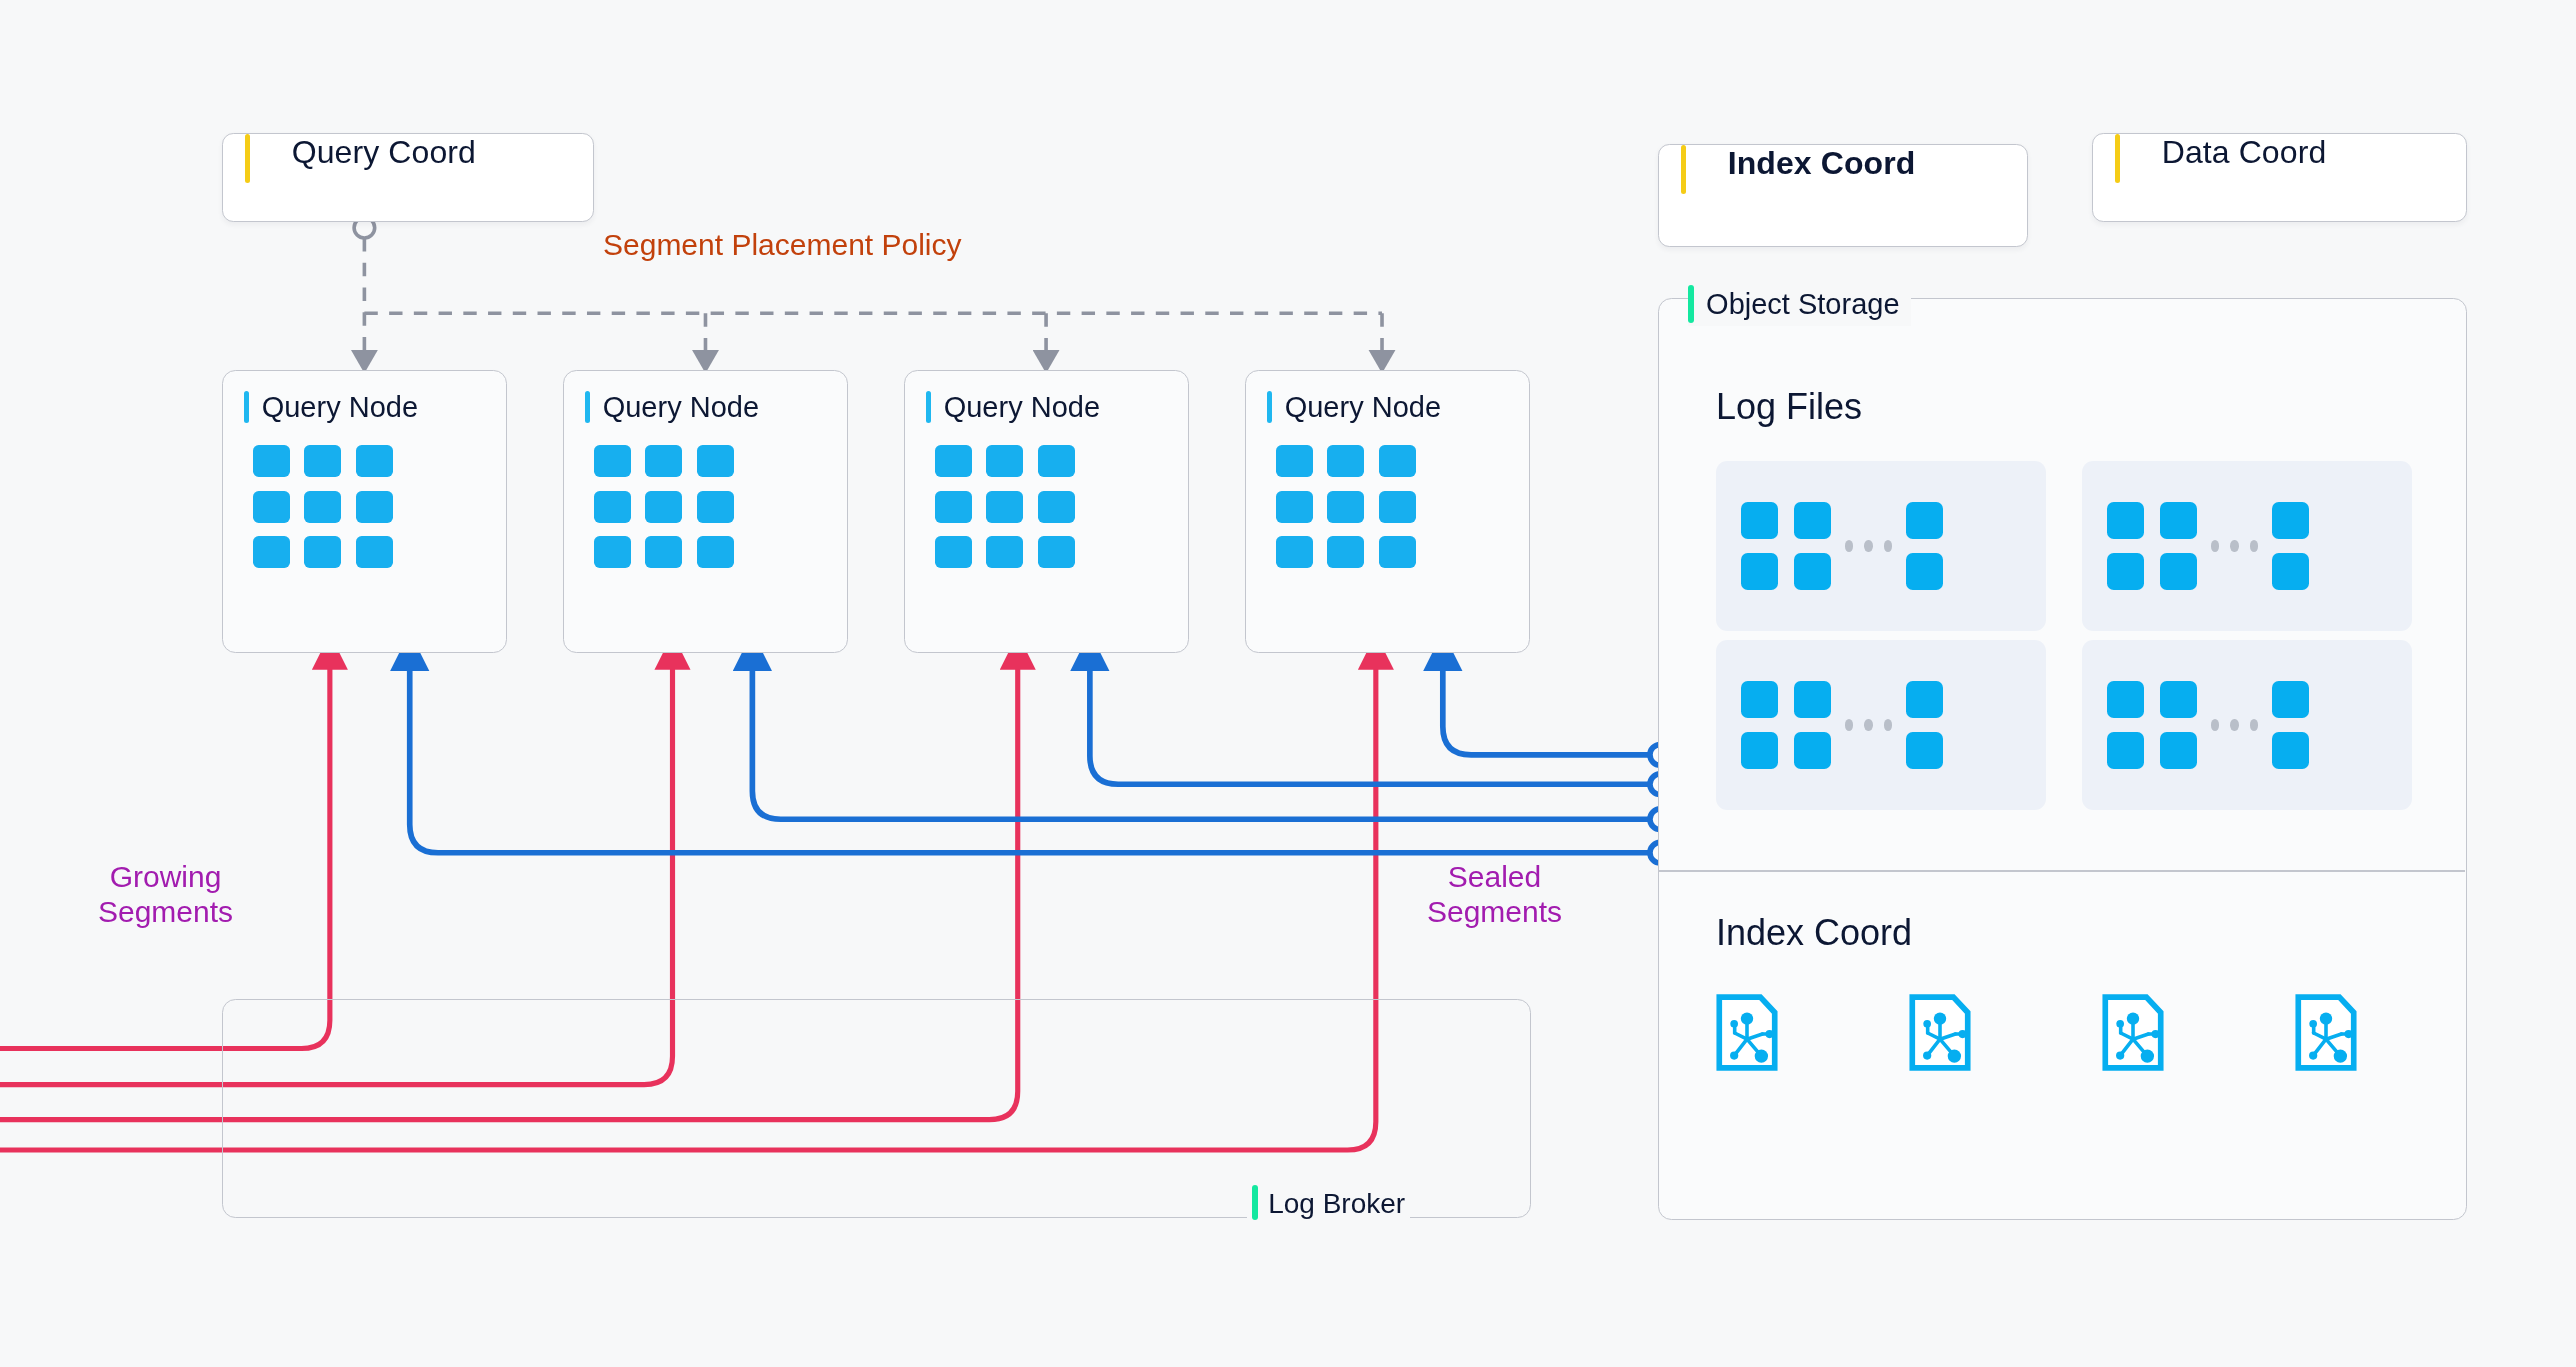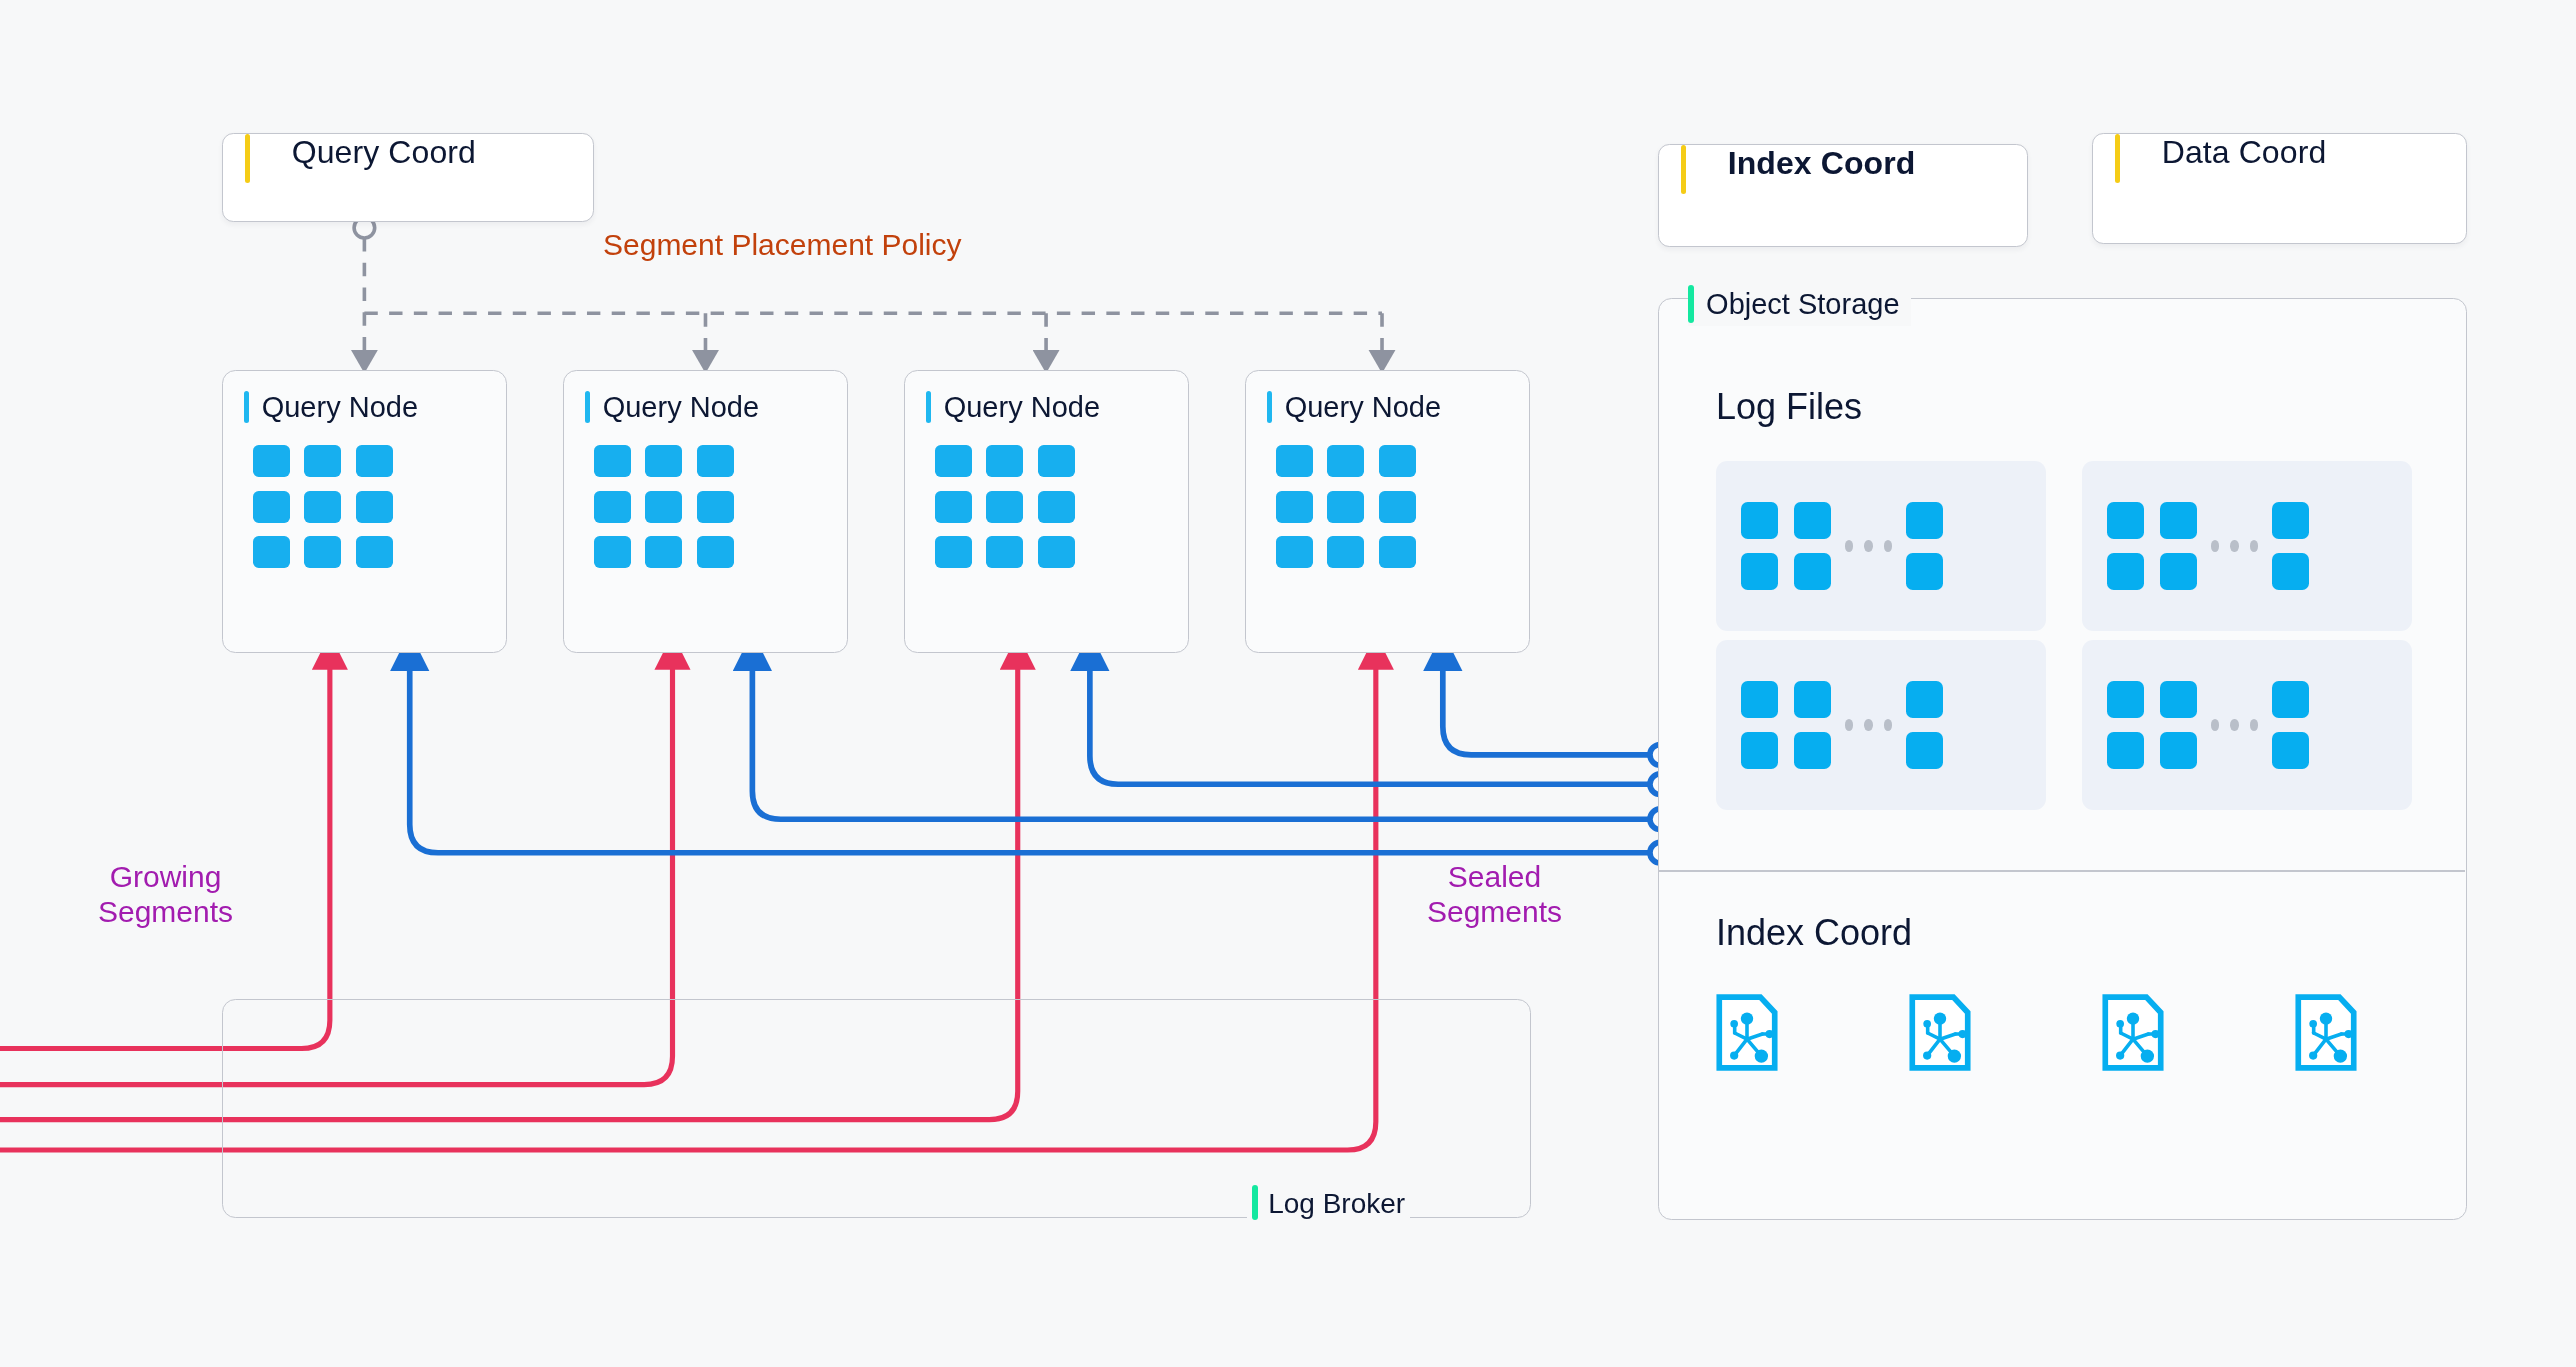--- a/index.html
+++ b/index.html
@@ -246,21 +246,21 @@
     </div>
   </div>
 
   <div class="card" id="index-coord" style="left:1658px; top:144px; width:370px; height:103px;font-weight:bold;">
     <div class="card-row">
       <div class="accent yellow" style="height:49px;"></div>
       <div class="card-title">Index Coord</div>
     </div>
   </div>
 
-  <div class="card" id="data-coord" style="left:2092px; top:133px; width:375px; height:111px;">
+  <div class="card" id="data-coord" style="left:2092px; top:133px; width:375px; height:89px;">
     <div class="card-row">
       <div class="accent yellow" style="height:49px;"></div>
       <div class="card-title">Data Coord</div>
     </div>
   </div>
 
   <div class="qnode" style="left:222px; top:370px; width:285px; height:283px;">
     <div class="qnode-head">
       <div class="accent cyan"></div>
       <div class="qnode-title">Query Node</div>

